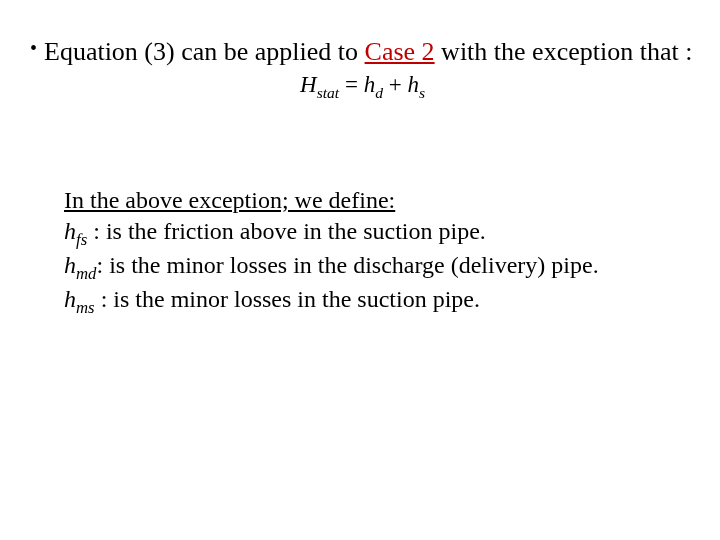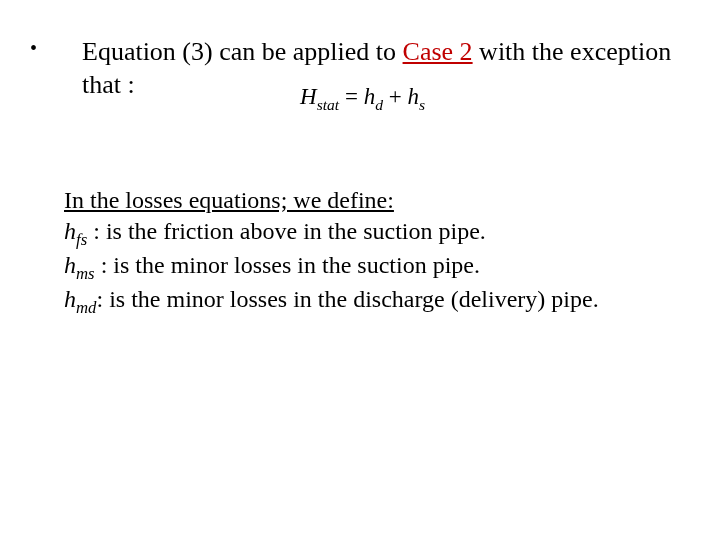--- a/index.html
+++ b/index.html
@@ -25,29 +25,29 @@
     font-size: 26px;
     line-height: 1.25;
   }
   .bullet-mark {
     position: absolute;
     left: 0;
     top: 0;
     font-size: 20px;
   }
   .bullet-text {
-    margin-left: 52px;
+    margin-left: 14px;
   }
   .case2 {
     color: #c00000;
     text-decoration: underline;
   }
   .eqwrap {
     position: absolute;
-    top: 84px;
+    top: 72px;
     left: 300px;
     font-family: "Times New Roman", Times, serif;
     font-style: italic;
     font-size: 23px;
     white-space: nowrap;
   }
   .eqwrap .rm { font-style: normal; }
   .eqwrap sub { font-size: 0.68em; font-style: italic; }
   .defs {
     position: absolute;
@@ -74,25 +74,25 @@
     <div class="bullet-text">
       <span>Equation (3) can be applied to  </span><span class="case2">Case 2</span><span> with the exception that :</span>
     </div>
   </div>
 
   <div class="eqwrap">
     <span>H</span><sub>stat</sub><span class="rm"> = </span><span>h</span><sub>d</sub><span class="rm"> + </span><span>h</span><sub>s</sub>
   </div>
 
   <div class="defs">
-    <div class="hdr">In the losses equations; we define:</div>
+    <div class="hdr">In the above exception; we define:</div>
     <div class="defrow">
       <span class="sym">h</span><sub>fs</sub><span> : </span><span>is the friction above in the suction pipe.</span>
     </div>
     <div class="defrow">
-      <span class="sym">h</span><sub>ms</sub><span> : </span><span>is the minor losses in the suction pipe.</span>
+      <span class="sym">h</span><sub>md</sub><span>: </span><span>is the minor losses in the discharge (delivery) pipe.</span>
     </div>
     <div class="defrow">
-      <span class="sym">h</span><sub>md</sub><span>: </span><span>is the minor losses in the discharge (delivery) pipe.</span>
+      <span class="sym">h</span><sub>ms</sub><span> : </span><span>is the minor losses in the suction pipe.</span>
     </div>
   </div>
 
 </div>
 
 </body></html>

